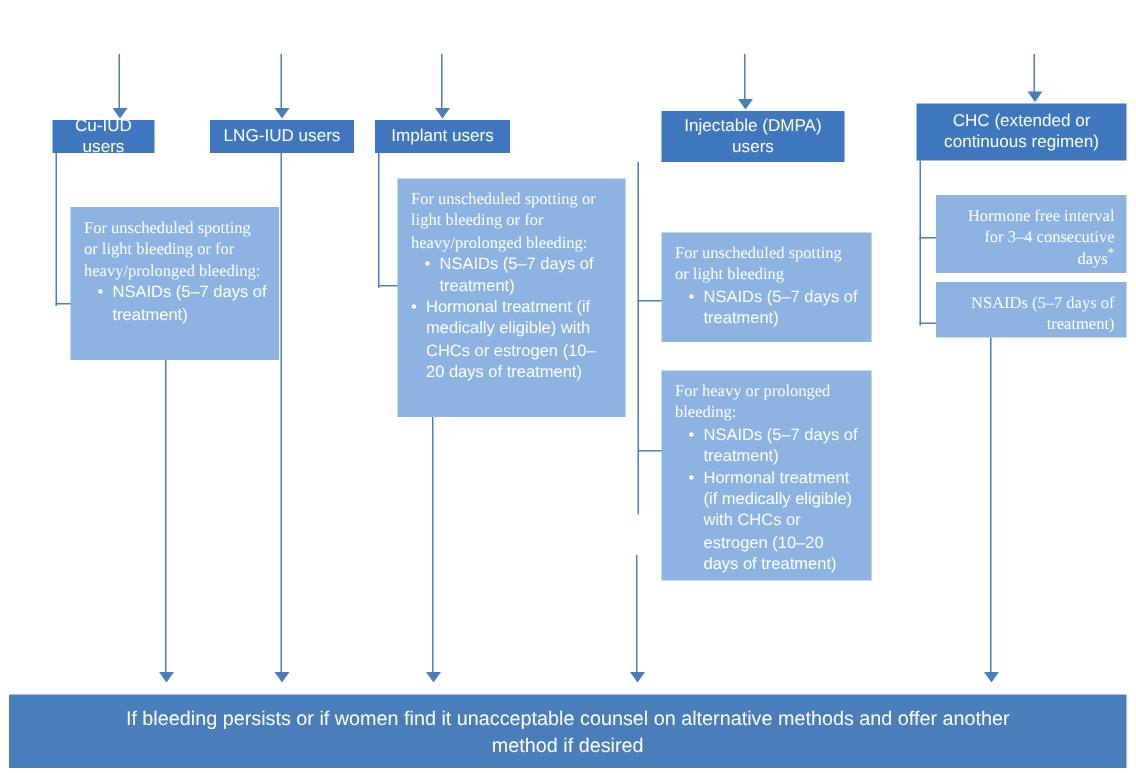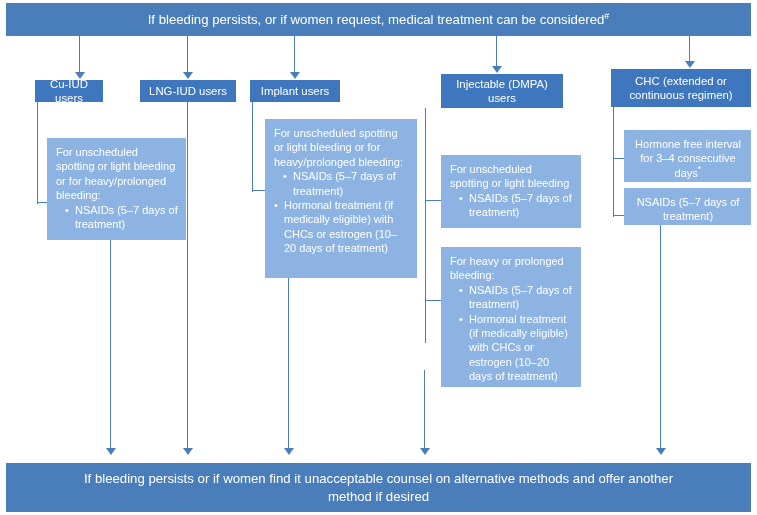--- a/index.html
+++ b/index.html
@@ -41,47 +41,44 @@
   }
   .body-box{
     position:absolute;
     background:#8CB3E2;
     color:#ffffff;
     font-size:11px;
     line-height:14.4px;
     box-sizing:border-box;
     padding:7px 8px 6px 9px;
   }
-  .body-box p{margin:0;}
+  .body-box p{margin:0;font-family:Liberation Serif, serif;}
   .body-box ul{margin:0;padding:0;list-style:none;}
   .body-box li{position:relative;padding-left:10px;}
   .body-box li::before{
     content:"•";position:absolute;left:0;top:0;
   }
   .body-box li.ind{padding-left:19px;}
   .body-box li.ind::before{left:9px;}
-  .ctr{text-align:center;}
+  .ctr{text-align:right;}
 
   
   .ln{position:absolute;background:#4A7EBB;}
   .vl{width:1.4px;}
   .hl{height:1.4px;}
   .ah{position:absolute;width:0;height:0;
       border-left:5px solid transparent;
       border-right:5px solid transparent;
       border-top:7px solid #4A7EBB;}
 </style>
 </head>
 <body>
 
 <div id="canvas">
 
-  <div class="banner banner-top">
-    <span><span>If bleeding persists, or if women request, medical treatment can be considered</span><span class="sup">#</span></span>
-  </div>
 
   <div class="ln vl" style="left:79px;top:36px;height:38px;"></div>
   <div class="ah" style="left:75px;top:72px;"></div>
 
   <div class="ln vl" style="left:187px;top:36px;height:38px;"></div>
   <div class="ah" style="left:183px;top:72px;"></div>
 
   <div class="ln vl" style="left:294px;top:36px;height:38px;"></div>
   <div class="ah" style="left:290px;top:72px;"></div>
 

